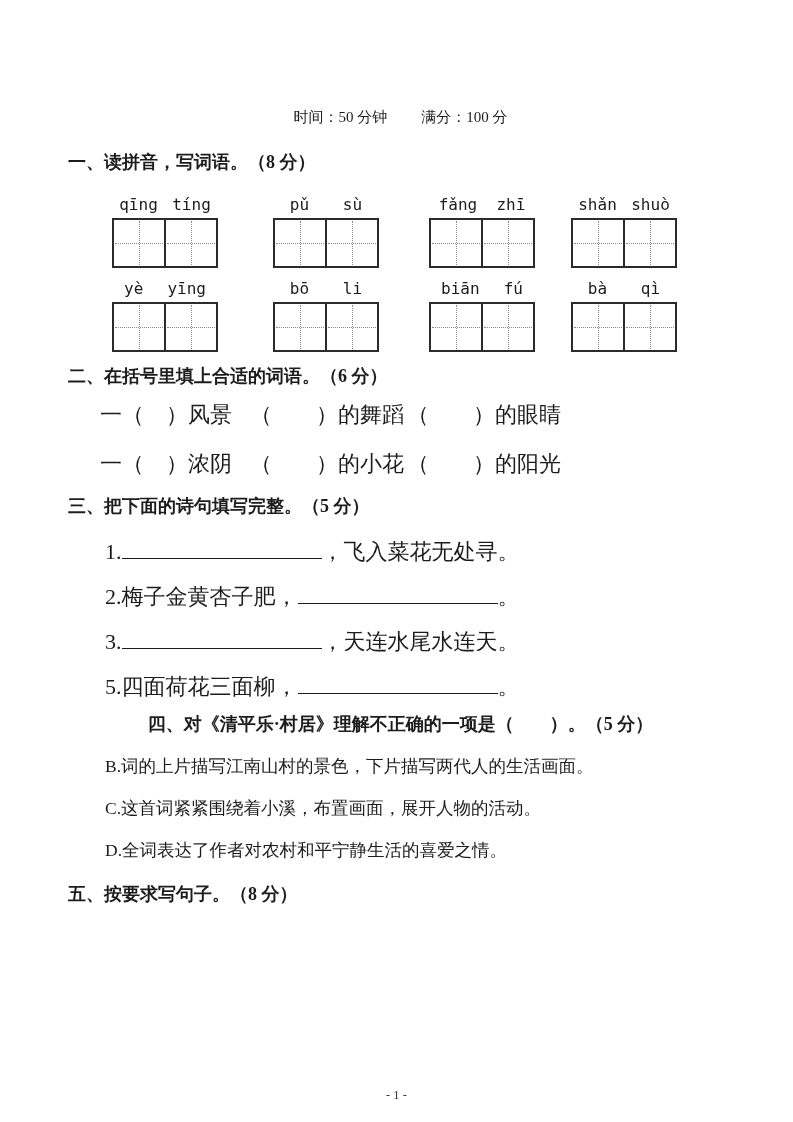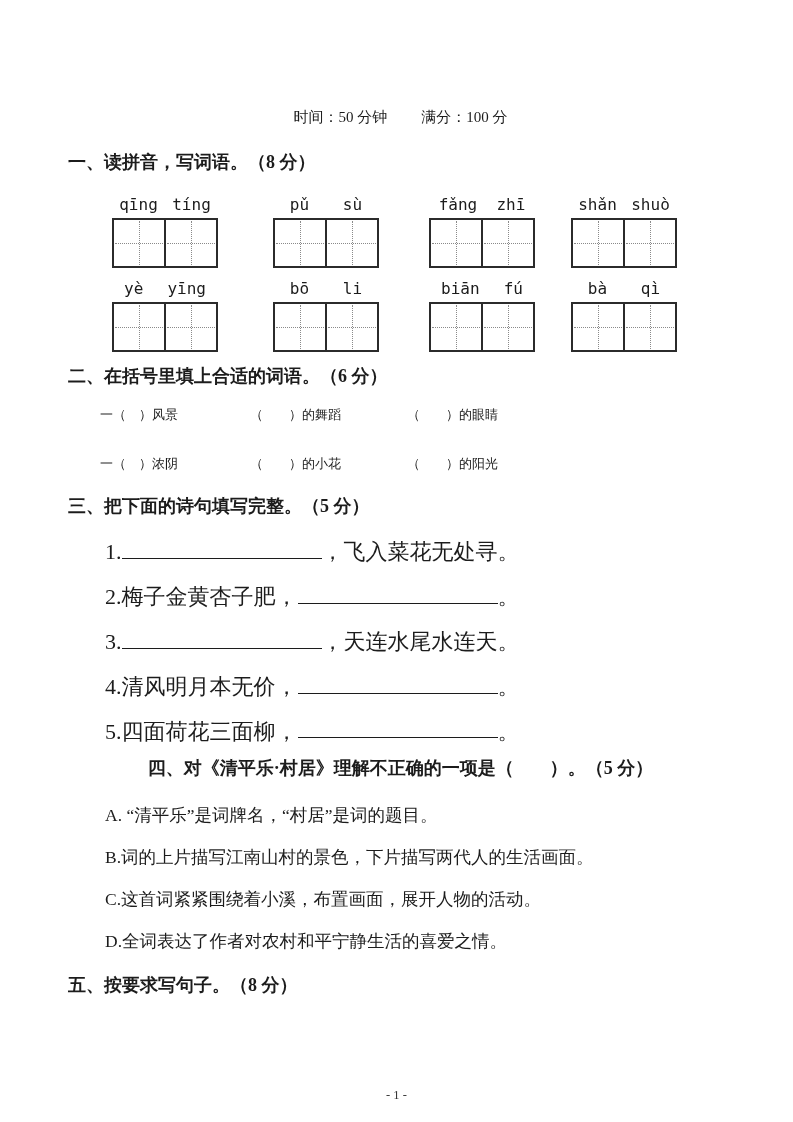--- a/index.html
+++ b/index.html
@@ -68,21 +68,21 @@
   .tian .cell::before {
     content:""; position:absolute; left:50%; top:1px; bottom:1px;
     width:0; border-left:1px dotted #8a8a8a;
   }
   .tian .cell::after {
     content:""; position:absolute; top:50%; left:1px; right:1px;
     height:0; border-top:1px dotted #8a8a8a;
   }
 
   
-  .fill-row { display:flex; margin-left:32px; font-size:13px; line-height:21px; }
+  .fill-row { display:flex; margin-left:32px; font-size:22px; line-height:21px; }
   .fill-row.fr1 { margin-top:17px; }
   .fill-row.fr2 { margin-top:28px; }
   .fill-row .c0 { width:150px; }
   .fill-row .c1 { width:157px; }
   .fill-row .c2 { flex:1; }
 
   
   .poem-item { margin:21px 0 0 37px; font-size:22px; line-height:21px; }
   .blank {
     display:inline-block;
@@ -220,29 +220,25 @@
     <div class="poem-item">
       <span>1.</span><span class="blank"></span><span>，飞入菜花无处寻。</span>
     </div>
     <div class="poem-item">
       <span>2.梅子金黄杏子肥，</span><span class="blank"></span><span>。</span>
     </div>
     <div class="poem-item">
       <span>3.</span><span class="blank"></span><span>，天连水尾水连天。</span>
     </div>
     <div class="poem-item">
-      <span>4.清风明月本无价，</span><span class="blank"></span><span>。</span>
-    </div>
-    <div class="poem-item">
       <span>5.四面荷花三面柳，</span><span class="blank"></span><span>。</span>
     </div>
 
     <div class="sec-heading h4">四、对《清平乐·村居》理解不正确的一项是（　　）。（5 分）</div>
 
-    <div class="option first">A. “清平乐”是词牌名，“村居”是词的题目。</div>
     <div class="option">B.词的上片描写江南山村的景色，下片描写两代人的生活画面。</div>
     <div class="option">C.这首词紧紧围绕着小溪，布置画面，展开人物的活动。</div>
     <div class="option">D.全词表达了作者对农村和平宁静生活的喜爱之情。</div>
 
     <div class="sec-heading h5">五、按要求写句子。（8 分）</div>
 
   </div>
 
   <div class="footer">- 1 -</div>
 </div>

